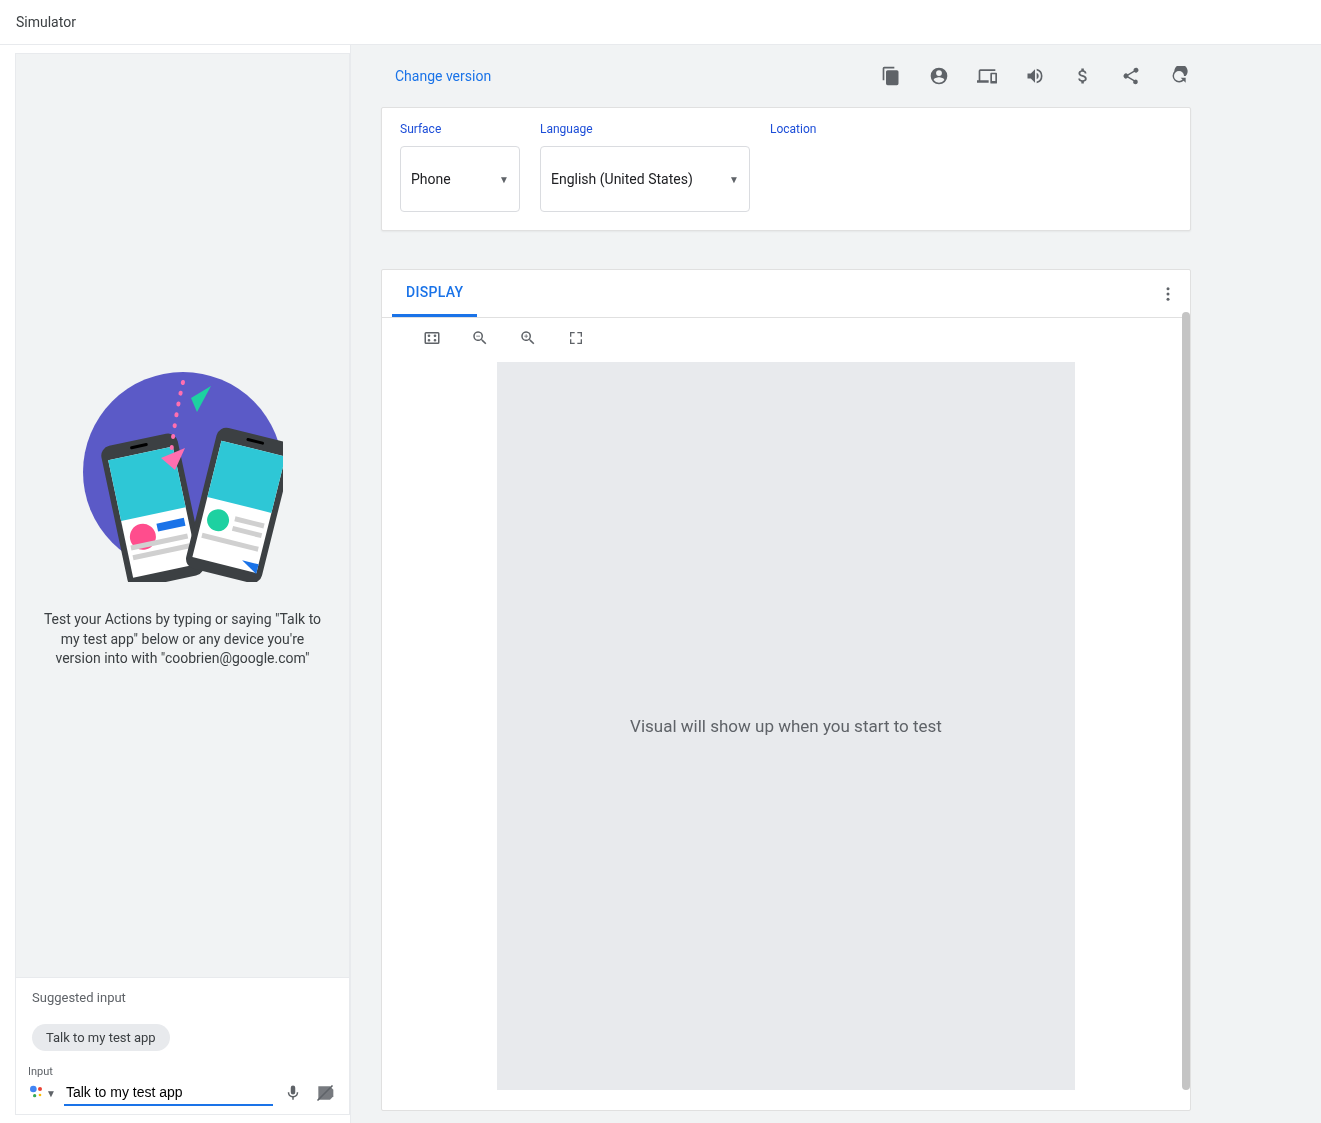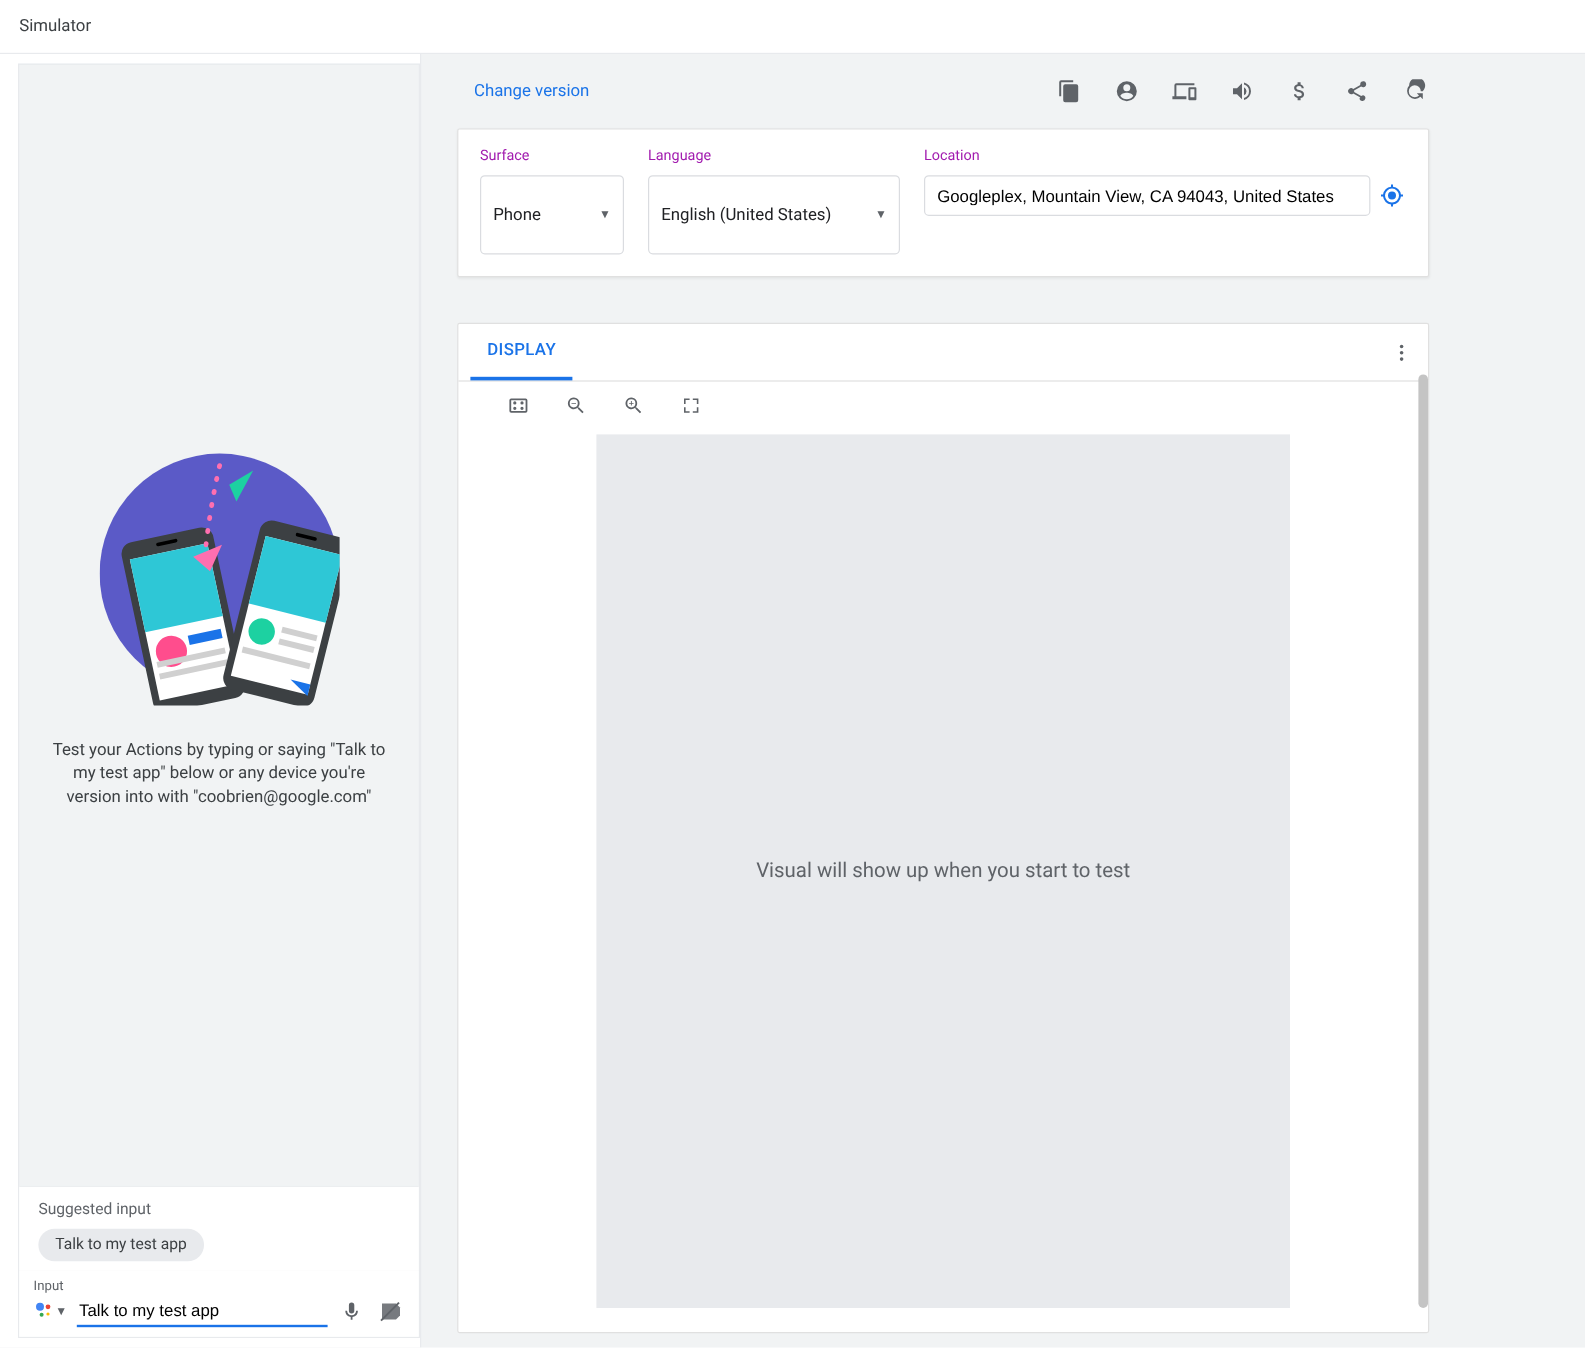--- a/index.html
+++ b/index.html
@@ -50,21 +50,21 @@
       max-width: 280px;
     }
     .suggested-section {
       background: #fff;
       padding: 12px 16px 8px;
       border-top: 1px solid #e8eaed;
     }
     .suggested-label {
       font-size: 13px;
       color: #5f6368;
-      margin-bottom: 8px;
+      margin-bottom: 19px;
     }
     .chip {
       display: inline-block;
       background: #e8eaed;
       border-radius: 14px;
       padding: 6px 14px;
       font-size: 13px;
       color: #3c4043;
       cursor: pointer;
     }
@@ -149,21 +149,21 @@
       box-shadow: 0 1px 2px rgba(0,0,0,0.05);
       display: flex;
       gap: 20px;
     }
     .setting-col { display: flex; flex-direction: column; }
     .setting-col.surface { width: 120px; }
     .setting-col.language { width: 210px; }
     .setting-col.location { flex: 1; }
     .setting-label {
       font-size: 12px;
-      color: #a21caf;
+      color: #1d4ed8;
       margin-bottom: 10px;
     }
     .dropdown-box {
       border: 1px solid #dadce0;
       border-radius: 4px;
       padding: 24px 10px;
       font-size: 14px;
       display: flex;
       align-items: center;
       justify-content: space-between;
@@ -388,28 +388,20 @@
       </div>
       <div class="setting-col language">
         <div class="setting-label">Language</div>
         <div class="dropdown-box">
           <span>English (United States)</span>
           <span class="arrow">▼</span>
         </div>
       </div>
       <div class="setting-col location">
         <div class="setting-label">Location</div>
-        <div class="location-row">
-          <input class="location-input" type="text" value="Googleplex, Mountain View, CA 94043, United States" style="">
-          <div class="locate-btn">
-            <svg width="20" height="20" viewBox="0 0 24 24" fill="#1a73e8">
-                <path d="M12 8a4 4 0 100 8 4 4 0 000-8zm8.94 3A9 9 0 0013 3.06V1h-2v2.06A9 9 0 003.06 11H1v2h2.06A9 9 0 0011 20.94V23h2v-2.06A9 9 0 0020.94 13H23v-2h-2.06zM12 19a7 7 0 110-14 7 7 0 010 14z"></path>
-              </svg>
-          </div>
-        </div>
       </div>
     </div>
 
     <div class="display-card">
       <div class="tabs-row">
         <div class="tab">DISPLAY</div>
         <div class="tab-more">
           <svg width="18" height="18" viewBox="0 0 24 24" fill="#5f6368">
               <circle cx="12" cy="5" r="2"></circle>
               <circle cx="12" cy="12" r="2"></circle>

